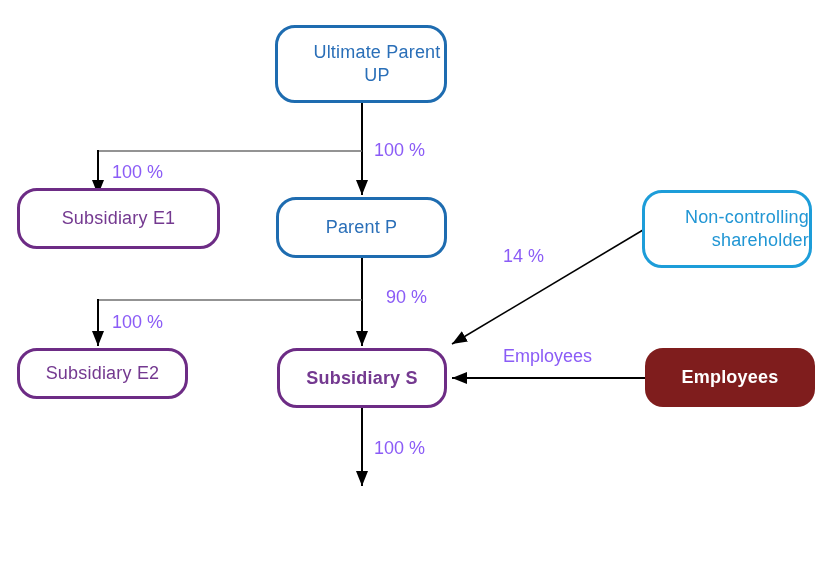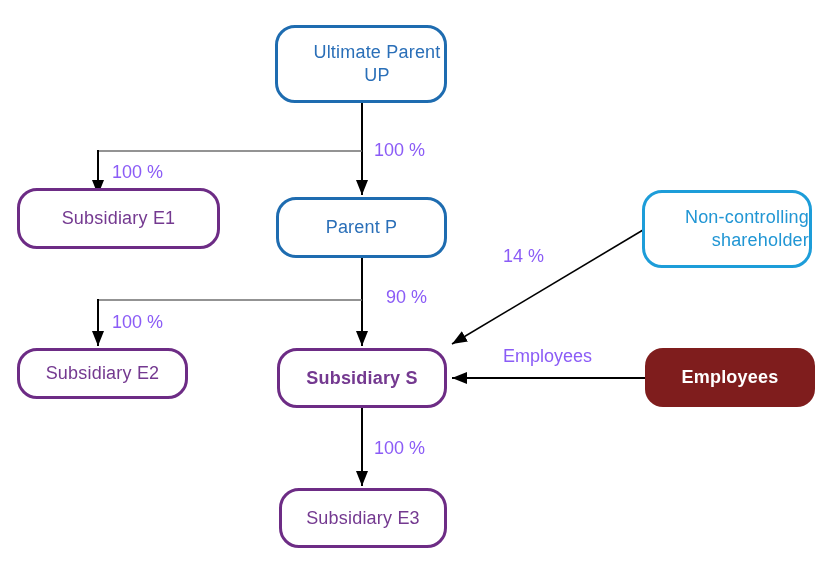--- a/index.html
+++ b/index.html
@@ -134,23 +134,20 @@
   </div>
 
   <div class="node purple-outline" id="node-subsidiary-s">
     <span>Subsidiary S</span>
   </div>
 
   <div class="node navy-fill" id="node-employees">
     <span>Employees</span>
   </div>
 
-  <div class="node purple-outline" id="node-subsidiary-e3">
-    <span>Subsidiary E3</span>
-  </div>
 
   <div class="edge-label" id="label-up-to-p">100 %</div>
   <div class="edge-label" id="label-to-e1">100 %</div>
   <div class="edge-label" id="label-p-to-s">90 %</div>
   <div class="edge-label" id="label-to-e2">100 %</div>
   <div class="edge-label" id="label-ncs-to-s">14 %</div>
   <div class="edge-label" id="label-services">Employees</div>
   <div class="edge-label" id="label-s-to-e3">100 %</div>
 
 </div>

